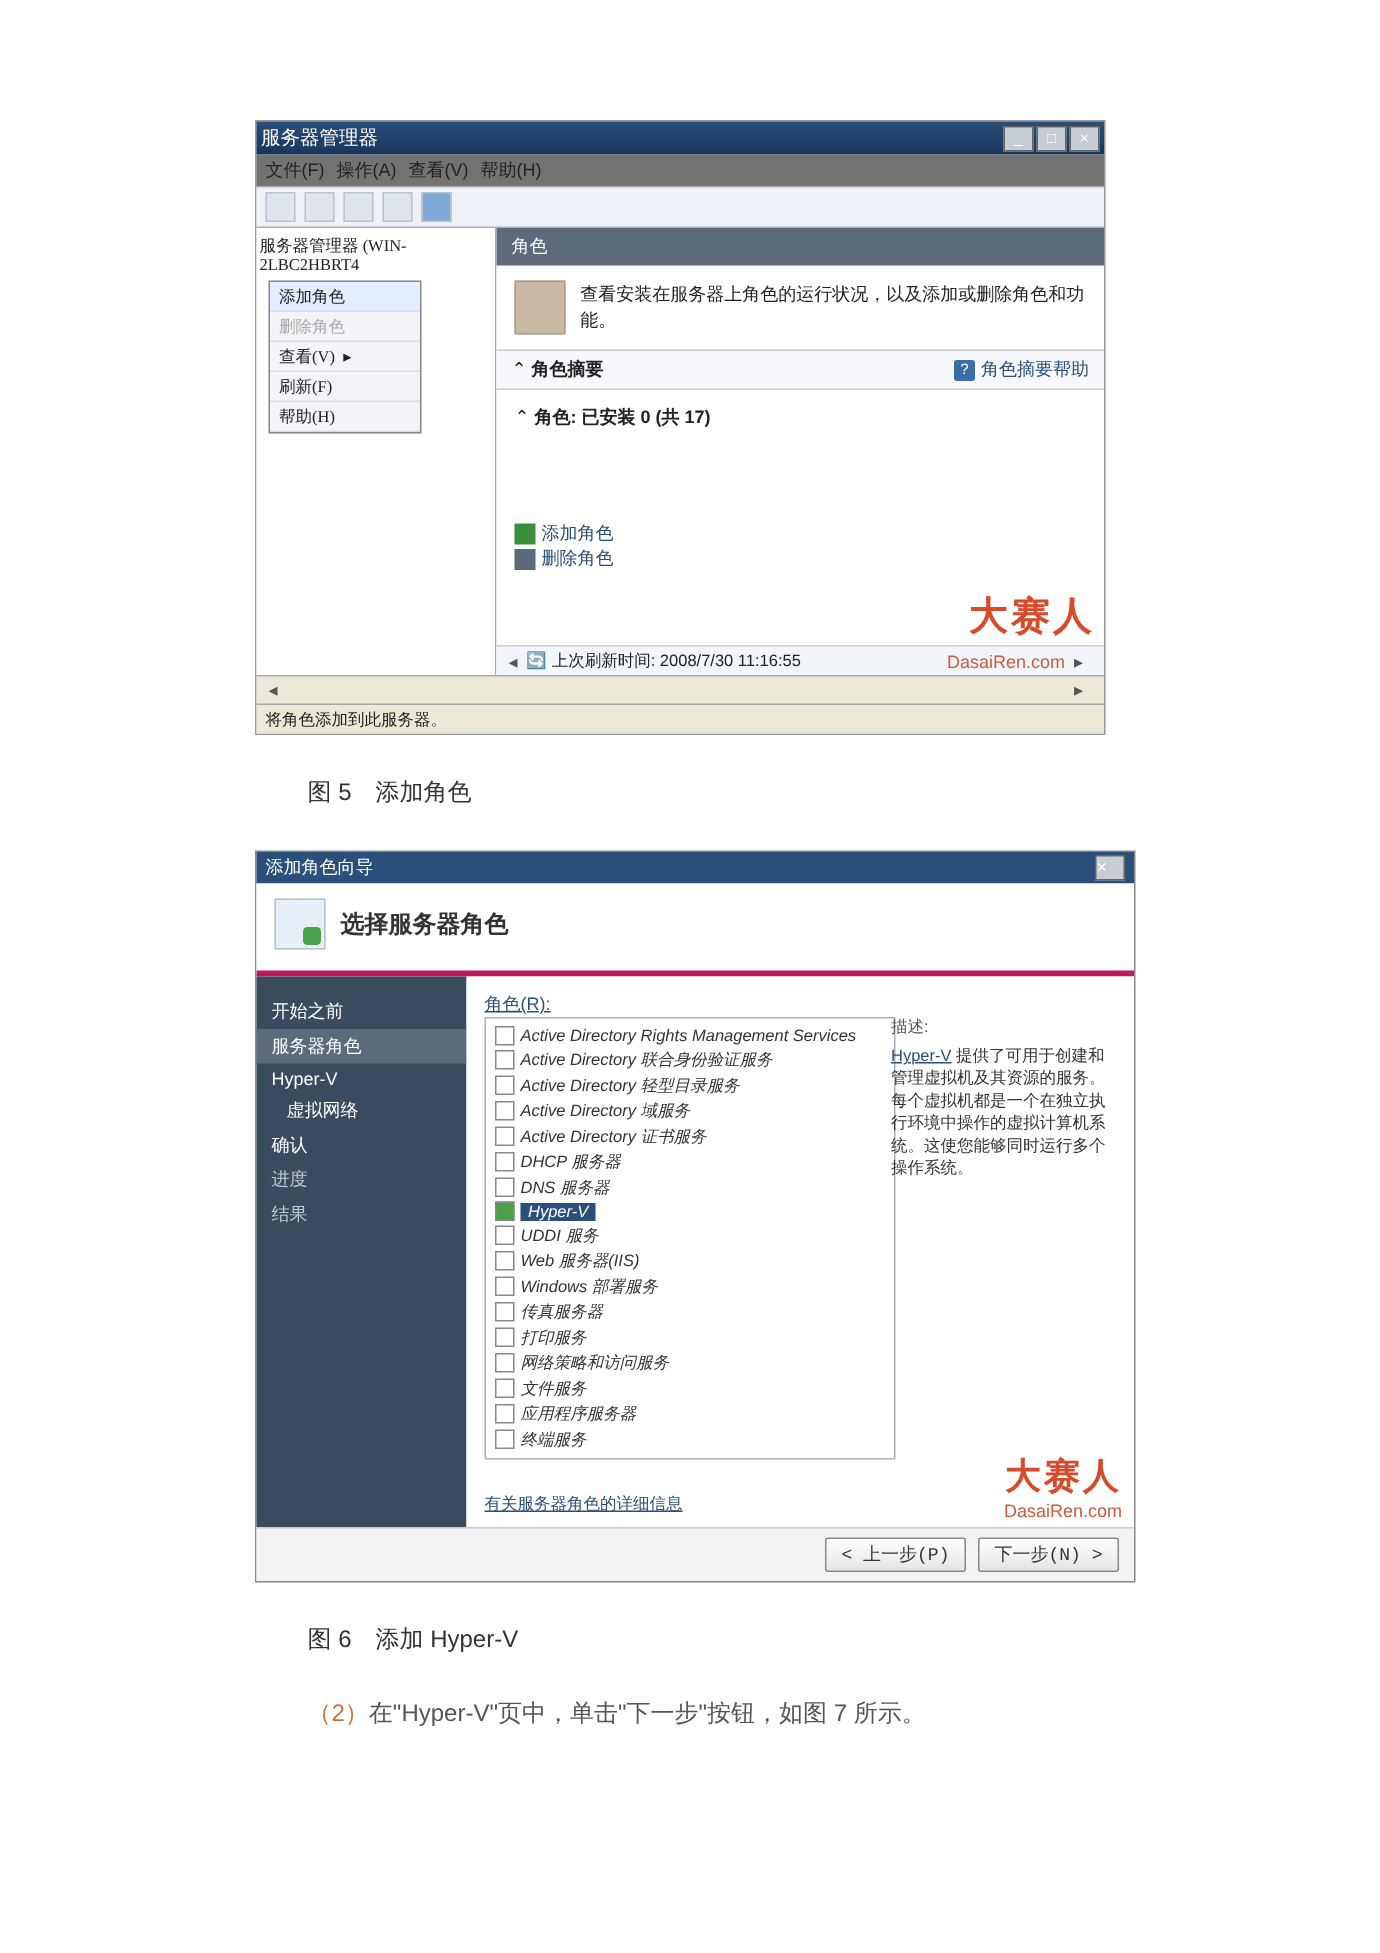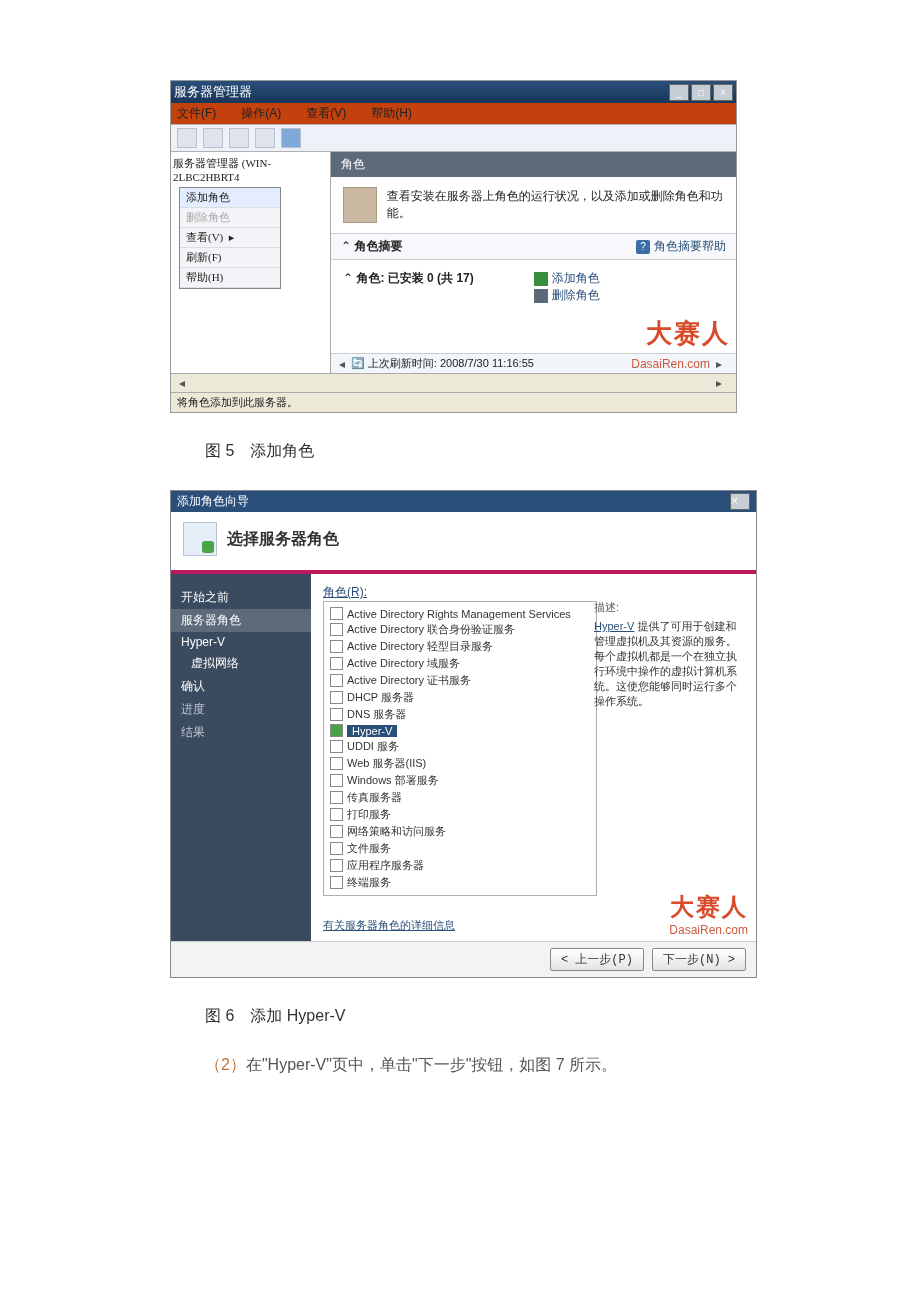--- a/index.html
+++ b/index.html
@@ -43,24 +43,24 @@
     padding: 2px 3px;
     font-weight: normal;
     font-size: 13px;
   }
   .winbtns { display:flex; gap:2px; }
   .winbtn {
     width:18px; height:15px; background:#c7cdd4; border:1px solid #666;
     font-size:10px; display:flex; align-items:center; justify-content:center;
   }
   .menubar {
-    background: #c2410c;
+    background: #737373;
     padding: 2px 6px;
     display: flex;
-    gap: 25px;
+    gap: 8px;
     border-bottom:1px solid #b0b0b0;
   }
   .menubar span { }
   .toolbar {
     background:#eef1f7; padding:3px 6px; display:flex; gap:6px;
     border-bottom:1px solid #b0b0b0;
   }
   .tb-btn { width:18px; height:18px; background:#dfe4ec; border:1px solid #b8c2d0; }
   .tb-blue{ background:#7fa9d8;}
   .mainrow { display:flex; }
@@ -91,21 +91,21 @@
   .section-bar {
     display:flex; justify-content:space-between; align-items:center;
     padding:4px 10px; border-bottom:1px solid #ccc; background:#f6f8fb;
   }
   .help-link { color:#2a4f7a; display:flex; align-items:center; gap:4px;}
   .help-ico {
     width:14px; height:14px; display:inline-flex; align-items:center; justify-content:center;
     background:#3a6ea8; color:#fff; font-size:10px; border-radius:2px;
   }
   .roles-row {
-    display:flex; align-items:flex-start; padding:10px 12px; gap:60px;
+    display:flex; align-items:flex-start; padding:10px 12px; gap:60px;flex-direction:column;
   }
   .role-links a { color:#2a4f7a; text-decoration:none; display:flex; align-items:center; gap:4px;}
   .role-links .del{ }
   .role-ico { width:14px; height:14px; background:#3a8d3a; display:inline-block;}
   .role-ico.red{background:#5a6a7a;}
   .watermark {
     display:flex; justify-content:flex-end; align-items:flex-end; gap:4px;
     padding:2px 6px; color:#d84a2a; font-family:Arial;
   }
   .wmk-logo { color:#d84a2a; font-size:26px; font-weight:bold; letter-spacing:2px;}
@@ -153,21 +153,21 @@
   .nav-dim { color:#c0c8d0;}
   .wiz-main {
     flex:1; background:#fff; padding:10px 12px 8px 12px; position:relative;
   }
   .wiz-prompt { margin-bottom:6px;}
   .wiz-link { color:#2a4f7a; text-decoration:underline; cursor:pointer;}
   .role-list {
     border:1px solid #b0b0b0; padding:4px 6px; width:260px; font-size:11px;
     background:#fff; margin-bottom:8px;
   }
-  .role-list div { display:flex; align-items:center; gap:4px; padding:1px 0;}
+  .role-list div { display:flex; align-items:center; gap:4px; padding:1px 0;font-style:italic;}
   .cb {
     width:11px; height:11px; border:1px solid #888; display:inline-block; background:#fff;
     flex-shrink:0;
   }
   .cb.ck{ background:#4aa24a;}
   .hv{ background:#2a4f7a; color:#fff; padding:0 5px; display:inline-block;}
   .desc-box {
     position:absolute; right:12px; top:26px; width:150px; font-size:11px; color:#333;
   }
   .desc-box .dh{ color:#555; margin-bottom:4px;}

